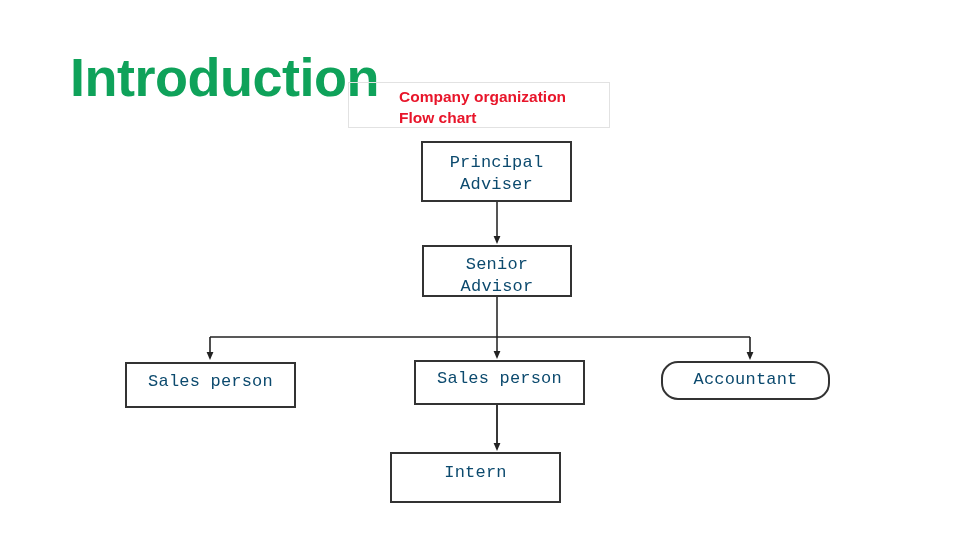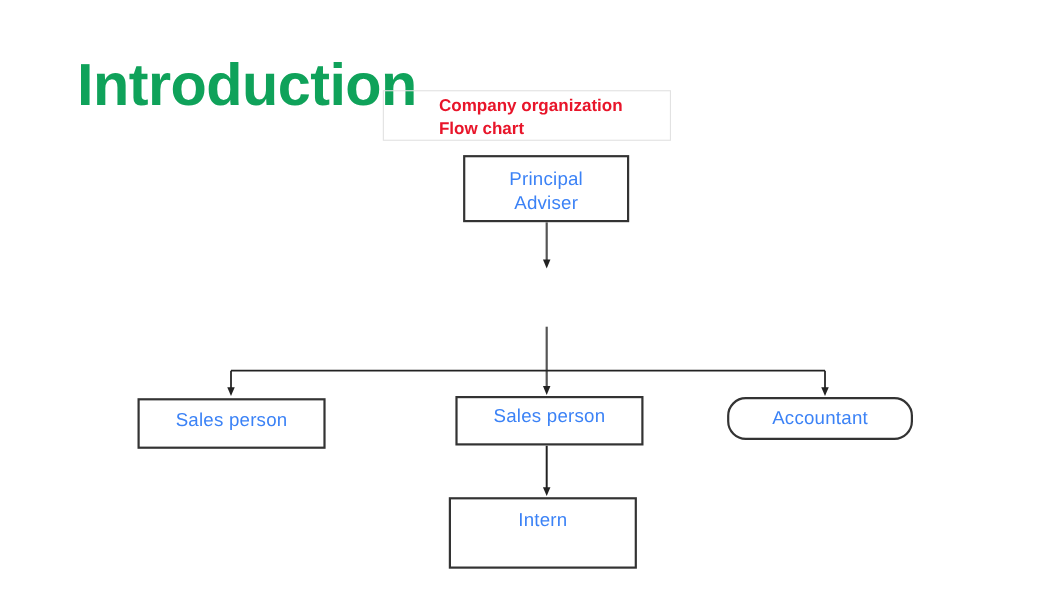--- a/index.html
+++ b/index.html
@@ -67,22 +67,22 @@
     position: absolute;
     border: 2px solid #333333;
     background: #ffffff;
     box-sizing: border-box;
   }
   .node-label {
     position: absolute;
     left: 0;
     right: 0;
     text-align: center;
-    color: #3b82f6;
-    font-family: Liberation Sans, sans-serif;
+    color: #0c4a6e;
+    font-family: Liberation Mono, monospace;
     font-size: 17px;
     line-height: 1.32;
     white-space: pre-line;
     letter-spacing: 0.2px;
   }
 </style>
 </head>
 <body>
 
 <div id="slide">
@@ -111,30 +111,34 @@
     <path d="M750,337 L750,356" stroke="#222222" stroke-width="1.6" fill="none" marker-end="url(#arrow)"></path>
 
     <path d="M497,405 L497,447" stroke="#222222" stroke-width="1.8" fill="none" marker-end="url(#arrow)"></path>
   </svg>
 
   <div class="node-box" style="left:421px; top:141px; width:151px; height:61px;">
     <div class="node-label" style="top:9px;">Principal
 Adviser</div>
   </div>
 
+  <div class="node-box" style="left:422px; top:245px; width:150px; height:52px;">
+    <div class="node-label" style="top:7px;">Senior
+Advisor</div>
+  </div>
 
   <div class="node-box" style="left:125px; top:362px; width:171px; height:46px;">
     <div class="node-label" style="top:7px;">Sales person</div>
   </div>
 
   <div class="node-box" style="left:414px; top:360px; width:171px; height:45px;">
     <div class="node-label" style="top:6px;">Sales person</div>
   </div>
 
   <div class="node-box" style="left:661px; top:361px; width:169px; height:39px;border-radius:17px;">
     <div class="node-label" style="top:6px;">Accountant</div>
   </div>
 
-  <div class="node-box" style="left:408px; top:452px; width:171px; height:65px;">
+  <div class="node-box" style="left:390px; top:452px; width:171px; height:51px;">
     <div class="node-label" style="top:8px;">Intern</div>
   </div>
 
 </div>
 
 </body></html>

